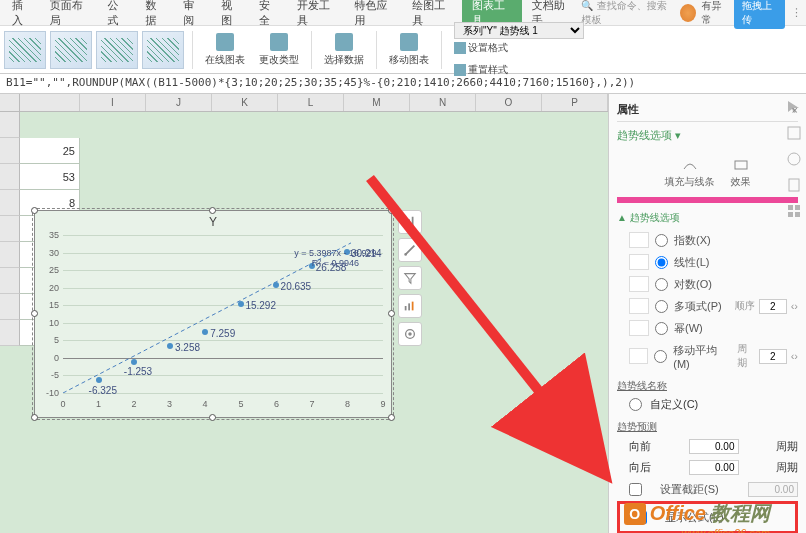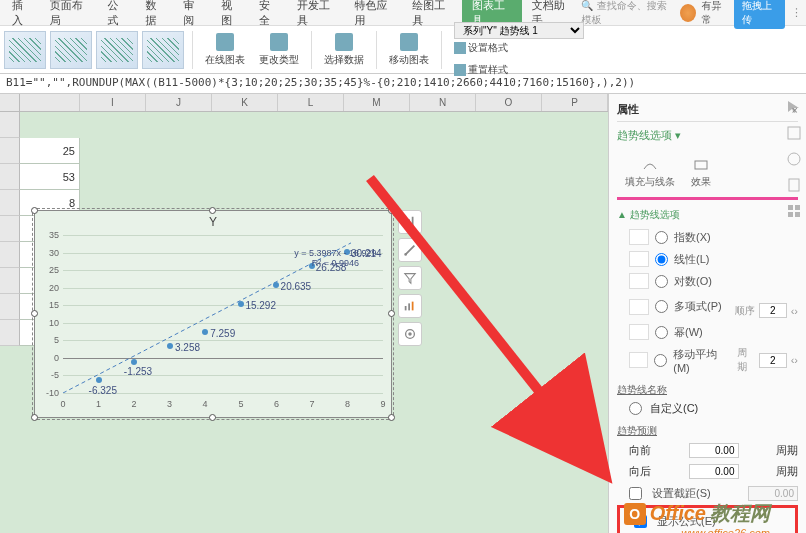--- a/index.html
+++ b/index.html
@@ -66,36 +66,36 @@
     .chart-side-btns { position: absolute; left: 398px; top: 116px; display: flex; flex-direction: column; gap: 4px; }
     .side-btn { width: 24px; height: 24px; background: #fff; border: 1px solid #ccc; border-radius: 3px; display: flex; align-items: center; justify-content: center; cursor: pointer; }
     .side-btn svg { width: 14px; height: 14px; }
     
     
     .props-panel { width: 198px; border-left: 1px solid #ccc; background: #fafafa; padding: 4px 8px; font-size: 11px; overflow: hidden; position: relative; }
     .props-header { display: flex; justify-content: space-between; align-items: center; padding: 4px 0; border-bottom: 1px solid #ddd; }
     .props-header .title { font-weight: bold; }
     .props-header .close { cursor: pointer; color: #888; }
     .trend-dropdown { color: #4a9b5e; padding: 6px 0; font-size: 11px; }
-    .panel-tabs { display: flex; justify-content: flex-start; padding: 6px 0; border-bottom: 3px solid #ec4899; }
+    .panel-tabs { display: flex; justify-content: center; padding: 6px 0; border-bottom: 6px solid #ec4899; }
     .panel-tab { display: flex; flex-direction: column; align-items: center; gap: 2px; font-size: 10px; color: #666; cursor: pointer; padding: 2px 8px; }
     .panel-tab.active { color: #4a9b5e; border-bottom: 2px solid #4a9b5e; }
     .panel-tab-icon { width: 20px; height: 16px; }
     .section-title { color: #4a9b5e; padding: 8px 0 4px; font-size: 10px; }
     .radio-row { display: flex; align-items: center; gap: 6px; padding: 3px 0 3px 12px; font-size: 11px; color: #555; }
     .radio-row input[type=radio] { margin: 0; }
     .trend-icon { width: 20px; height: 16px; background: #fff; border: 1px solid #ddd; position: relative; }
     .trend-icon::after { content:""; position:absolute; left:2px; right:2px; top:2px; bottom:2px; }
     .spinner-row { display: flex; align-items: center; gap: 4px; }
     .spinner { width: 28px; border: 1px solid #ccc; text-align: center; font-size: 10px; padding: 1px; }
     .sub-label { font-size: 10px; color: #666; padding: 6px 0 2px; text-decoration: underline; }
     .name-row { display: flex; align-items: center; gap: 8px; padding: 2px 0 2px 12px; font-size: 11px; }
     .forecast-row { display: flex; align-items: center; justify-content: space-between; padding: 3px 0 3px 12px; font-size: 11px; }
     .forecast-row input[type=text] { width: 50px; border: 1px solid #ccc; font-size: 10px; padding: 1px 3px; text-align: right; }
-    .check-row { display: flex; align-items: center; gap: 10px; padding: 4px 0 4px 12px; font-size: 11px; color: #555; }
+    .check-row { display: flex; align-items: center; gap: 18px; padding: 4px 0 4px 12px; font-size: 11px; color: #555; }
     .check-row input[type=checkbox] { margin: 0; }
     .intercept-input { width: 50px; border: 1px solid #ccc; font-size: 10px; padding: 1px 3px; text-align: right; color: #aaa; margin-left: auto; }
     .red-box { border: 3px solid #e33; padding: 2px; }
     
     
     .right-toolbar { position: absolute; right: 0; top: 94px; width: 24px; display: flex; flex-direction: column; gap: 8px; align-items: center; padding-top: 4px; }
     .rt-btn { width: 18px; height: 18px; cursor: pointer; opacity: 0.6; }
     
     
     .red-arrow { position: absolute; left: 360px; top: 168px; pointer-events: none; z-index: 100; }
@@ -360,21 +360,21 @@
       </div>
     <div class="radio-row">
         <span class="trend-icon"></span>
         <input type="radio" name="tt" style="">
         <span>对数(O)</span>
       </div>
     <div class="radio-row">
         <span class="trend-icon"></span>
         <input type="radio" name="tt" style="">
         <span>多项式(P)</span>
-      <span class="spinner-row" style="margin-left:auto;margin-top:8px;">
+      <span class="spinner-row" style="margin-left:auto;">
           <span style="font-size:10px;color:#999;">顺序</span>
           <input class="spinner" value="2" style="">
           <span style="color:#999;">‹›</span>
         </span>
     </div>
     <div class="radio-row">
         <span class="trend-icon"></span>
         <input type="radio" name="tt" style="">
         <span>幂(W)</span>
       </div>

